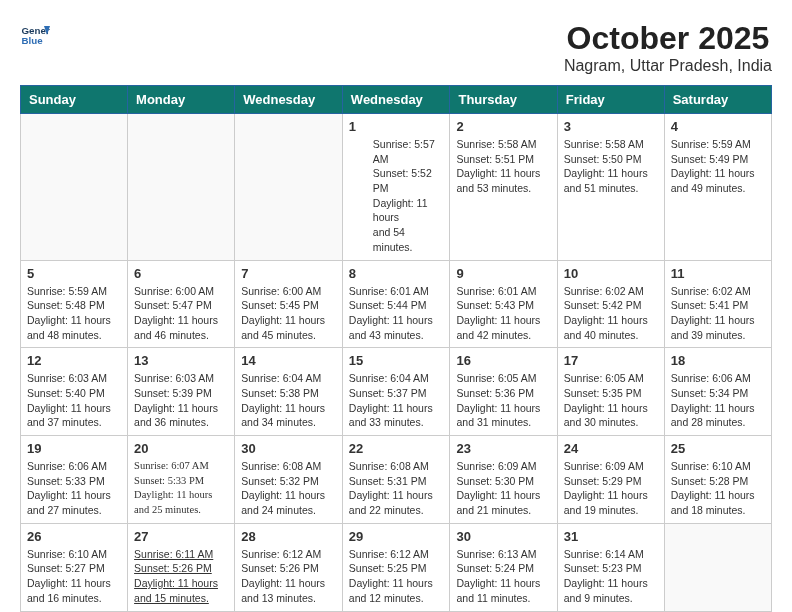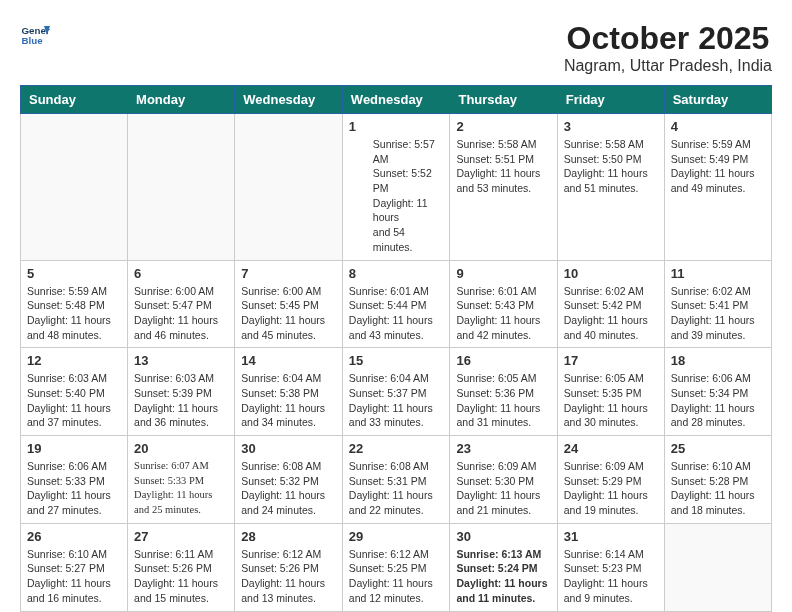--- a/index.html
+++ b/index.html
@@ -294,42 +294,42 @@
       <tr>
         <td>
           <span class="day-num">26</span>
           <div class="cell-text" style="white-space: pre-line;">Sunrise: 6:10 AM
 Sunset: 5:27 PM
 Daylight: 11 hours
 and 16 minutes.</div>
         </td>
         <td>
           <span class="day-num">27</span>
-          <div class="cell-text" style="white-space: pre-line;">Sunrise: 6:11 AM
+          <div class="cell-text" style="white-space: pre-line; text-decoration: underline;">Sunrise: 6:11 AM
 Sunset: 5:26 PM
 Daylight: 11 hours
 and 15 minutes.</div>
         </td>
         <td>
           <span class="day-num">28</span>
           <div class="cell-text" style="white-space: pre-line;">Sunrise: 6:12 AM
 Sunset: 5:26 PM
 Daylight: 11 hours
 and 13 minutes.</div>
         </td>
         <td>
           <span class="day-num">29</span>
           <div class="cell-text" style="white-space: pre-line;">Sunrise: 6:12 AM
 Sunset: 5:25 PM
 Daylight: 11 hours
 and 12 minutes.</div>
         </td>
         <td>
           <span class="day-num">30</span>
-          <div class="cell-text" style="white-space: pre-line; font-weight: bold;">Sunrise: 6:13 AM
+          <div class="cell-text" style="white-space: pre-line;">Sunrise: 6:13 AM
 Sunset: 5:24 PM
 Daylight: 11 hours
 and 11 minutes.</div>
         </td>
         <td>
           <span class="day-num">31</span>
           <div class="cell-text" style="white-space: pre-line;">Sunrise: 6:14 AM
 Sunset: 5:23 PM
 Daylight: 11 hours
 and 9 minutes.</div>

